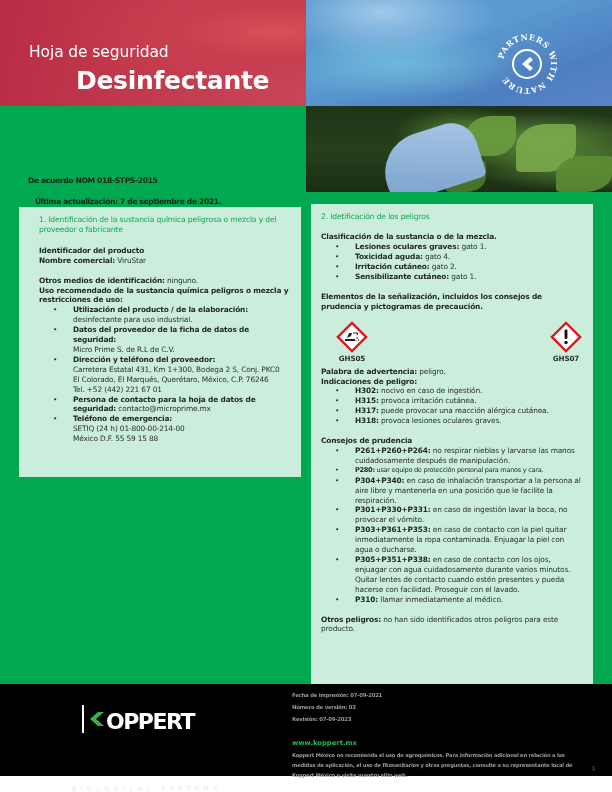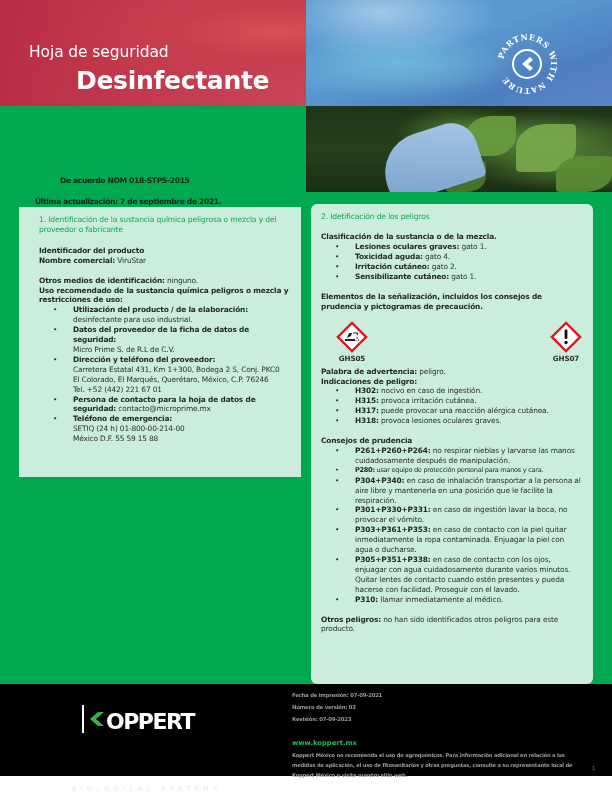--- a/index.html
+++ b/index.html
@@ -44,21 +44,21 @@
     transform: rotate(-18deg);
   }
   .leaf { position: absolute; background: #6a9c3e; border-radius: 50% 8% 50% 8%; opacity: 0.9; }
 
   
   .meta { position: absolute; left: 28px; font-size: 7.6px; font-weight: bold; color: #10271a; letter-spacing: -0.35px; font-family: "DejaVu Sans", sans-serif; }
 
   
   .panel { position: absolute; background: #cbeddb; padding: 8px 10px 0 10px; font-size: 7.4px; line-height: 9.9px; color: #2a2f2c; font-family: "DejaVu Sans", sans-serif; letter-spacing: -0.15px; }
   .panel-left { left: 19px; top: 207px; width: 282px; height: 270px; padding-left: 20px; }
-  .panel-right { left: 311px; top: 204px; width: 282px; height: 480px; border-radius: 6px; }
+  .panel-right { left: 311px; top: 204px; width: 282px; height: 480px; }
   .panel h2 { font-size: 7.6px; font-weight: normal; color: #18a552; line-height: 10.4px; margin-bottom: 10px; }
   .panel b { font-weight: bold; color: #22272a; }
   .gap { height: 10px; }
   .bul { position: relative; padding-left: 34px; }
   .bul::before { content: "•"; position: absolute; left: 14px; top: 0; }
   .ind { padding-left: 34px; }
 
   .pictos { display: flex; gap: 10px; margin: 9px 0 3px 14px; justify-content: space-between; }
   .picto { display: flex; flex-direction: column; align-items: center; width: 34px; }
   .picto svg { width: 32px; height: 32px; }
@@ -99,21 +99,21 @@
   </div>
 
   <div class="hero-photo">
     <div class="leaf" style="left:160px;top:10px;width:50px;height:40px;"></div>
     <div class="leaf" style="left:210px;top:18px;width:60px;height:48px;background:#7aa84a;"></div>
     <div class="leaf" style="left:250px;top:50px;width:56px;height:36px;background:#5d8d35;"></div>
     <div class="leaf" style="left:140px;top:55px;width:40px;height:31px;background:#4e7a2d;"></div>
     <div class="glove"></div>
   </div>
 
-  <div class="meta" style="top:176px;margin-left:32px;">De acuerdo NOM 018-STPS-2015</div>
+  <div class="meta" style="top:176px;">De acuerdo NOM 018-STPS-2015</div>
   <div class="meta" style="top:197px;margin-left:7px;">Última actualización: 7 de septiembre de 2021.</div>
 
   <div class="panel panel-left">
     <h2>1. Identificación de la sustancia química peligrosa o mezcla y del proveedor o fabricante</h2>
     <div><b>Identificador del producto</b></div>
     <div><b>Nombre comercial:</b><span> ViruStar</span></div>
     <div class="gap"></div>
     <div><b>Otros medios de identificación:</b><span> ninguno.</span></div>
     <div><b>Uso recomendado de la sustancia química peligros o mezcla y restricciones de uso:</b></div>
 

